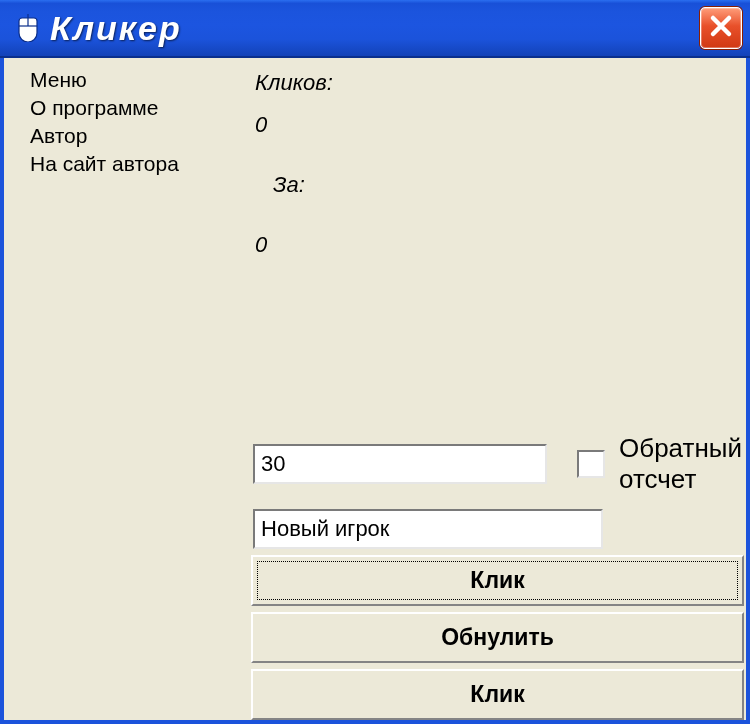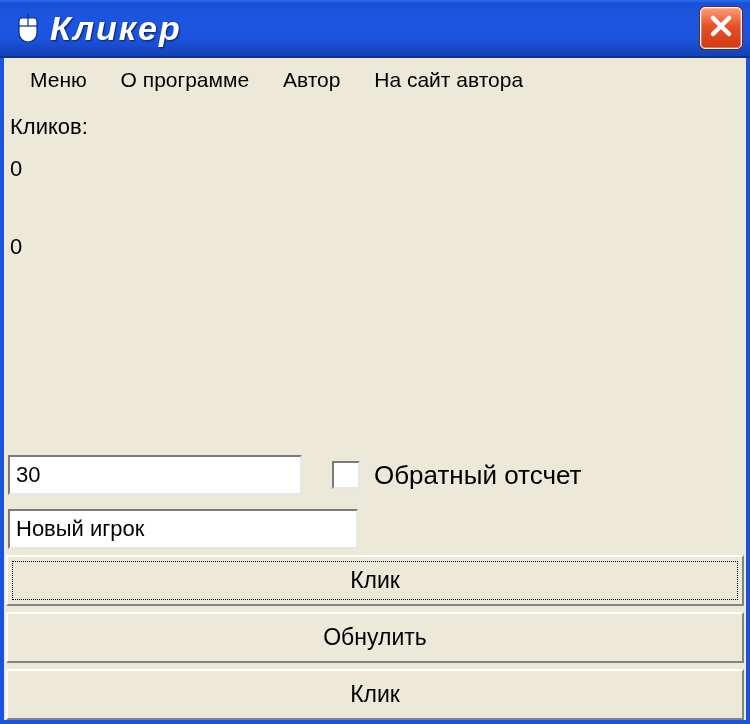--- a/index.html
+++ b/index.html
@@ -64,21 +64,21 @@
 
   
   .frame {
     border-left: 4px solid #1b53db;
     border-right: 4px solid #1b53db;
     border-bottom: 4px solid #1b53db;
     height: calc(724px - 58px);
     box-sizing: border-box;
     background: #ece9d8;
     display: flex;
-    flex-direction: column;
+    flex-direction: row;
   }
 
   
   .menubar {
     background: #ece9d8;
     padding: 8px 12px;
     font-size: 21px;
     color: #000;
   }
   .menubar .menu-item {
@@ -91,20 +91,21 @@
   .client {
     flex: 1 1 auto;
     padding: 8px 4px 0 4px;
     font-size: 22px;
     color: #000;
     display: flex;
     flex-direction: column;
   }
   .stats {
     padding-left: 2px;
+    font-style: italic;
   }
   .stats div { line-height: 34px; margin-bottom: 8px; }
   .stats .indent { padding-left: 18px; }
 
   .spacer { flex: 1 1 auto; }
 
   
   .row {
     display: flex;
     align-items: center;
@@ -143,20 +144,21 @@
     box-sizing: border-box;
     background: #ece9d8;
     border: 2px solid;
     border-color: #fff #848484 #848484 #fff;
     font-family: inherit;
     font-size: 23px;
     padding: 10px 8px;
     margin-top: 6px;
     cursor: pointer;
     position: relative;
+    font-weight: bold;
   }
   .big-btn.focused::before {
     content: "";
     position: absolute;
     inset: 4px;
     border: 1.5px dotted #000;
     pointer-events: none;
   }
 </style>
 </head>
@@ -188,20 +190,21 @@
     <span class="menu-item">Автор</span>
     <span class="menu-item">На сайт автора</span>
   </div>
 
   <div class="client">
 
     <div class="stats">
       <div>Кликов:</div>
       <div>0</div>
       <div style="height:10px"></div>
+      <div class="indent">За:</div>
       <div style="height:10px"></div>
       <div>0</div>
     </div>
 
     <div class="spacer"></div>
 
     <div class="row">
       <input class="textbox tb-time" value="30" style="">
       <div class="checkbox"></div>
       <span class="check-label">Обратный отсчет</span>

